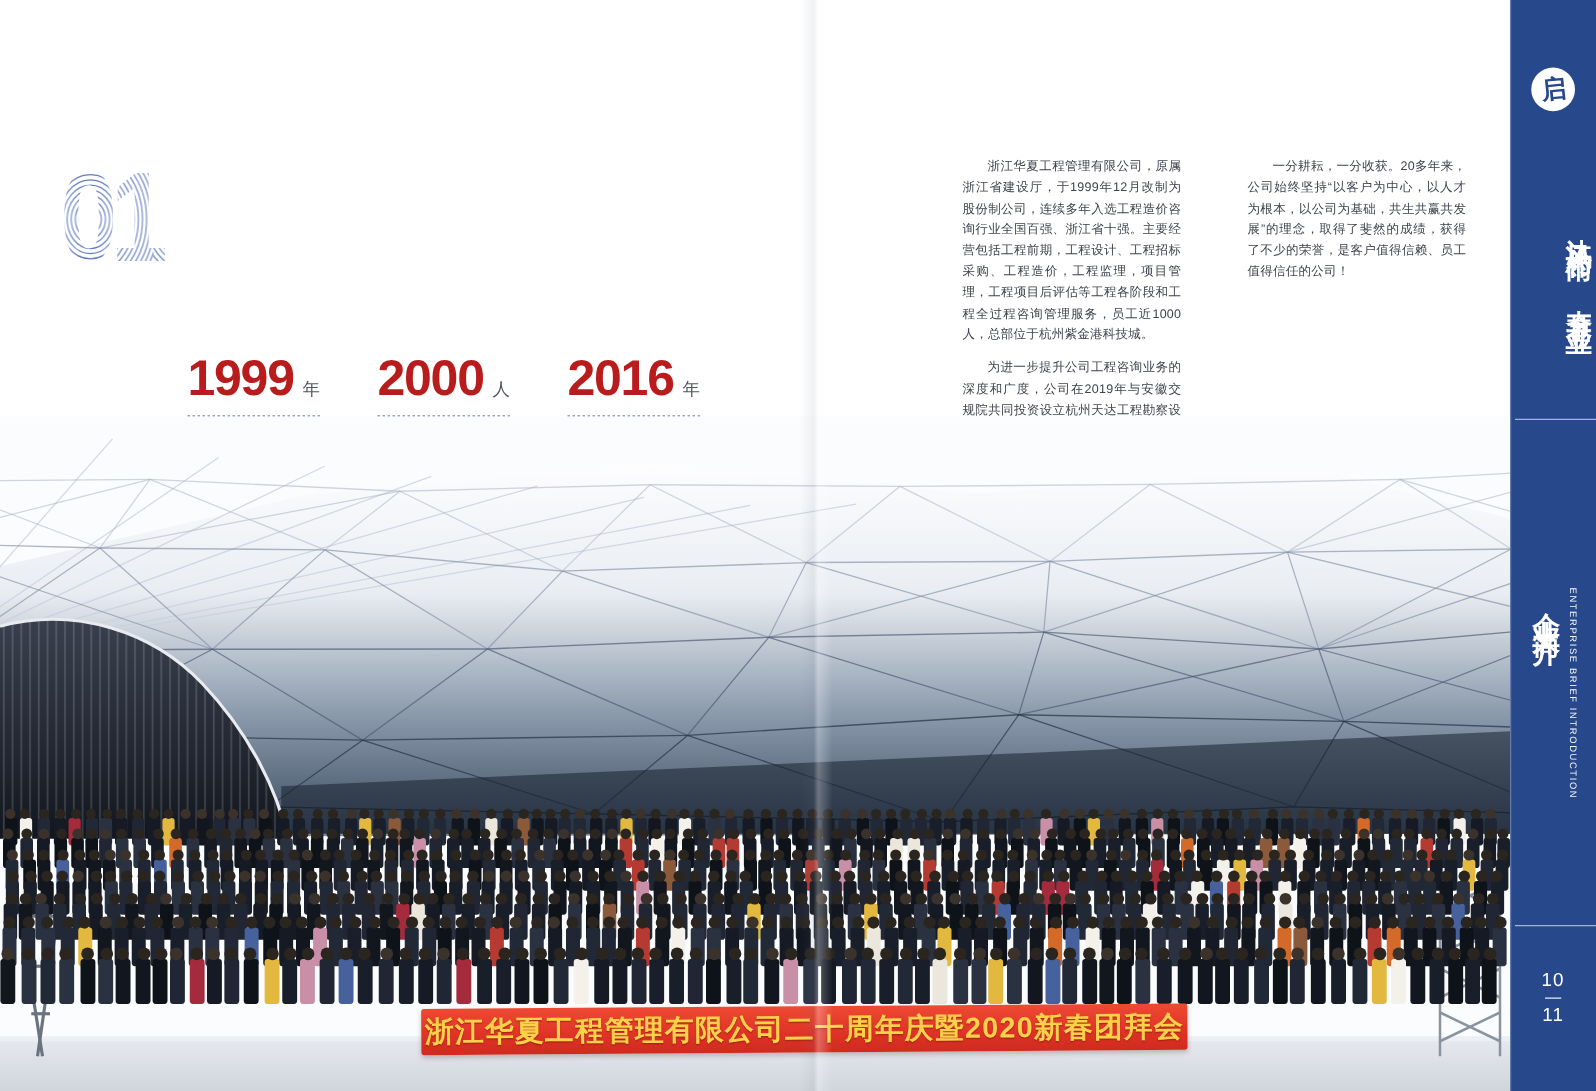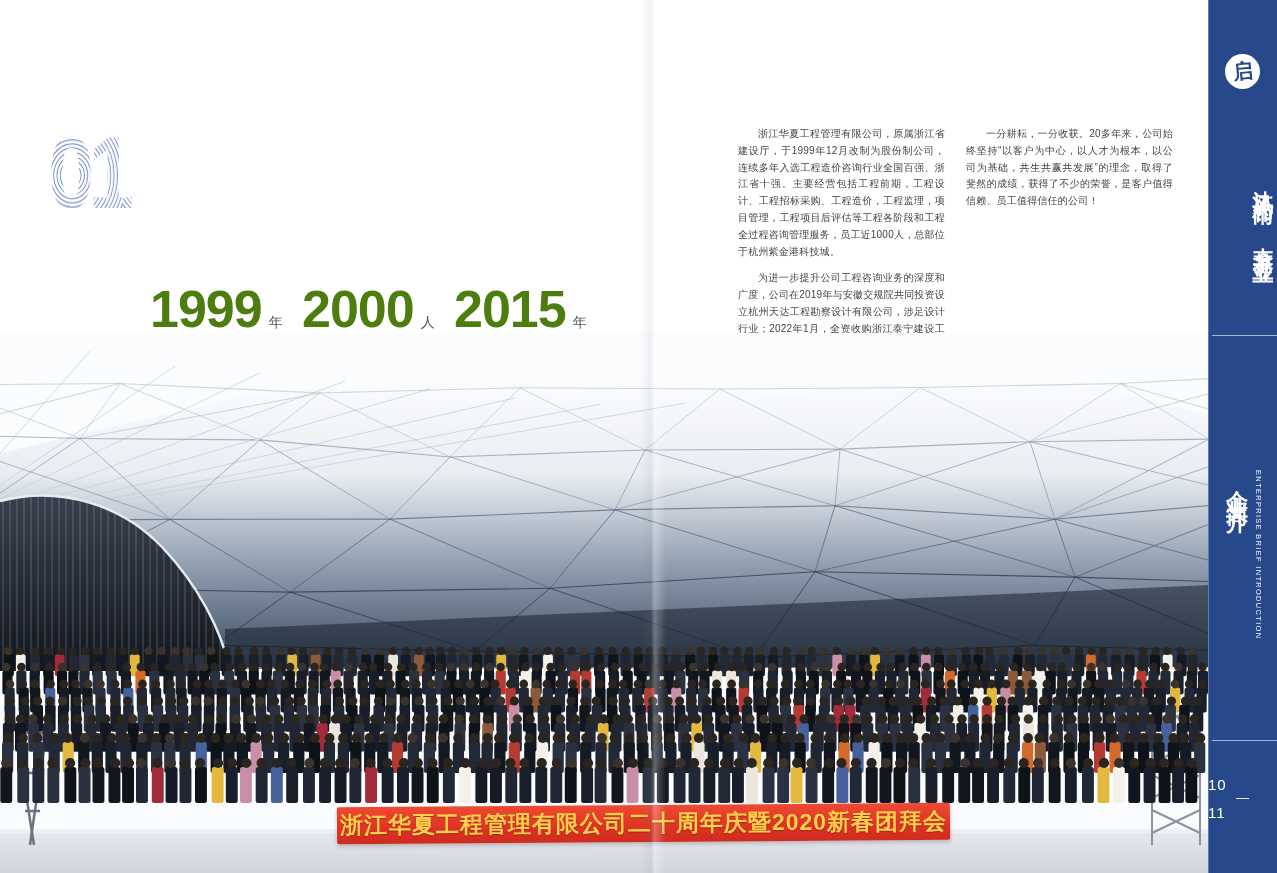--- a/index.html
+++ b/index.html
@@ -14,29 +14,29 @@
   .section-header { position:absolute; left:46px; top:122px; display:flex; align-items:center; }
   .fp-num { width:96px; height:96px; display:block; }
   .header-text { margin-left:18px; padding-top:6px; }
   .title-en { color:#9aa0a8; font-size:17px; font-weight:600; letter-spacing:1.5px; line-height:1.08; }
   .title-zh { color:#1d4e9f; font-size:29px; font-weight:bold; letter-spacing:3px; margin-top:6px; }
 
   
   .stats { position:absolute; left:150px; top:283px; display:flex; }
   .stat { width:122px; margin-right:30px; }
   .stat-top { display:flex; align-items:baseline; }
-  .stat-value { color:#4d7c0f; font-size:52px; font-weight:bold; letter-spacing:-1px; line-height:1; }
+  .stat-value { color:#b91c1c; font-size:40px; font-weight:bold; letter-spacing:-1px; line-height:1; }
   .stat-unit { color:#53575e; font-size:14px; margin-left:7px; }
   .stat-dash { border-bottom:2px dotted #8fa6d2; width:106px; margin:9px 0 8px 0; }
   .stat-caption { color:#34383f; font-size:14px; letter-spacing:0.5px; white-space:nowrap; }
 
   
   .article-col { position:absolute; top:126px; width:207px; color:#3f434b; font-size:10px;
     line-height:16.8px; text-align:justify; letter-spacing:0.2px; }
-  .article-col p { text-indent:2em; margin-bottom:10px; }
+  .article-col p { text-indent:2em; margin-bottom:10px;margin-left:32px; }
   .col-1 { left:738px; }
   .col-2 { left:966px; }
 
   
   .photo { position:absolute; left:0; top:333px; width:1209px; height:540px; }
   .photo svg { display:block; }
   .banner { position:absolute; left:337px; top:805px; width:613px; height:37px;
     background:linear-gradient(180deg,#ee4a33 0%,#e03427 55%,#cf2b1f 100%);
     border-radius:2px; transform:rotate(-0.4deg);
     display:flex; align-items:center; justify-content:center;
@@ -60,21 +60,21 @@
   .badge-char { color:#28488c; font-size:20px; font-weight:bold;
     font-family:"DejaVu Serif","Liberation Serif",serif; transform:rotate(-6deg); }
   .slogan { position:absolute; left:0; top:96px; width:69px; text-align:center;
     writing-mode:vertical-rl; margin:0 auto; color:#ffffff; font-size:21px; letter-spacing:5px;
     font-family:"DejaVu Serif","Liberation Serif",serif; font-weight:bold; height:232px;
     left:50%; transform:translateX(-50%); }
   .chapter-zh { position:absolute; left:14px; top:472px; writing-mode:vertical-rl;
     color:#ffffff; font-size:22px; letter-spacing:7px; font-weight:bold; }
   .chapter-en { position:absolute; left:46px; top:470px; writing-mode:vertical-rl;
     color:rgba(255,255,255,0.95); font-size:7.5px; letter-spacing:1.3px; }
-  .page-nums { position:absolute; left:0; top:776px; width:69px; color:#ffffff; }
+  .page-nums { position:absolute; left:0; top:776px; width:69px; text-align:center; color:#ffffff; }
   .page-num { font-size:15px; letter-spacing:1px; }
   .page-num-sep { width:13px; height:0; border-top:1px solid rgba(255,255,255,0.9); margin:5px auto; }
 </style>
 </head>
 <body>
 
 <div class="spread">
 
   <div class="section-header">
     <svg class="fp-num" viewBox="0 0 105 104">
@@ -122,21 +122,21 @@
     <div class="stat">
       <div class="stat-top">
         <span class="stat-value">2000</span>
         <span class="stat-unit">人</span>
       </div>
       <div class="stat-dash"></div>
       <div class="stat-caption">华夏工程管理员工</div>
     </div>
     <div class="stat">
       <div class="stat-top">
-        <span class="stat-value">2015</span>
+        <span class="stat-value">2016</span>
         <span class="stat-unit">年</span>
       </div>
       <div class="stat-dash"></div>
       <div class="stat-caption">收购浙江泰宁建设</div>
     </div>
   </div>
 
   <div class="article-col col-1">
     <p>浙江华夏工程管理有限公司，原属浙江省建设厅，于1999年12月改制为股份制公司，连续多年入选工程造价咨询行业全国百强、浙江省十强。主要经营包括工程前期，工程设计、工程招标采购、工程造价，工程监理，项目管理，工程项目后评估等工程各阶段和工程全过程咨询管理服务，员工近1000人，总部位于杭州紫金港科技城。</p>
     <p>为进一步提升公司工程咨询业务的深度和广度，公司在2019年与安徽交规院共同投资设立杭州天达工程勘察设计有限公司，涉足设计行业；2022年1月，全资收购浙江泰宁建设工程管理咨询有限公司，开始进入监理行业，公司全面进军全过程工程咨询业务。</p>

